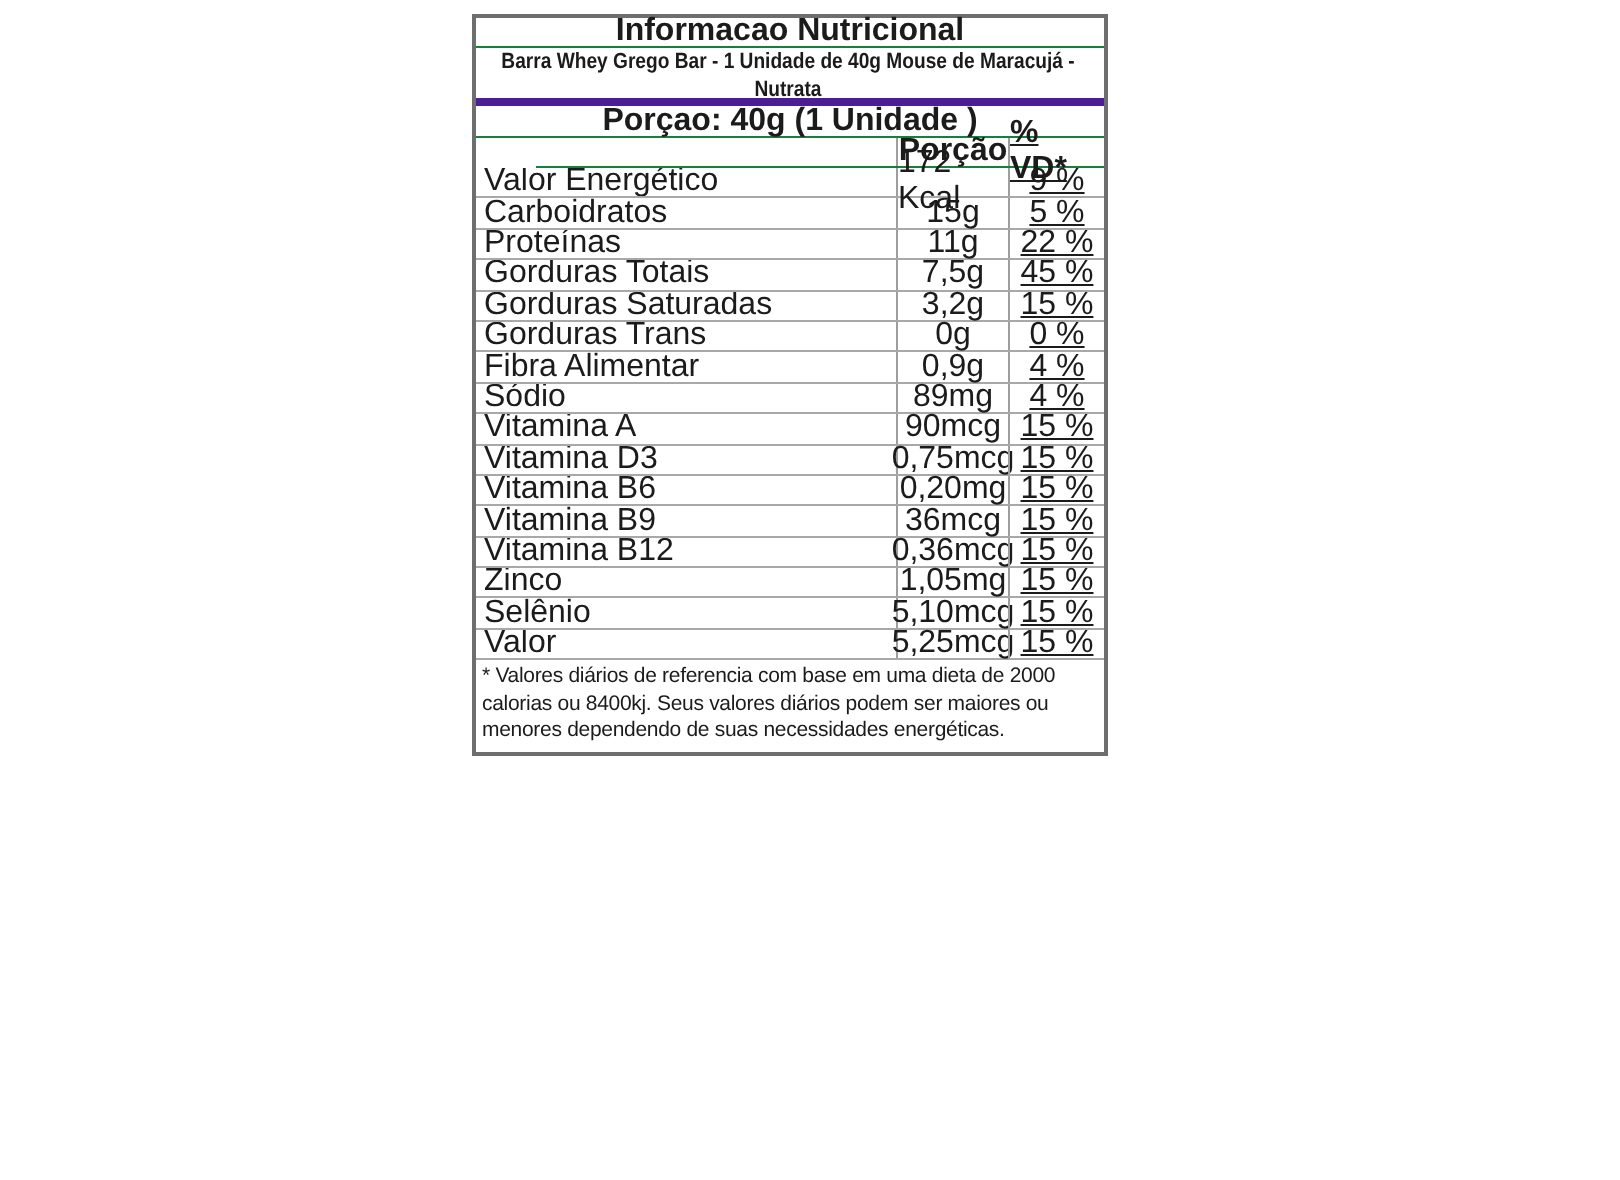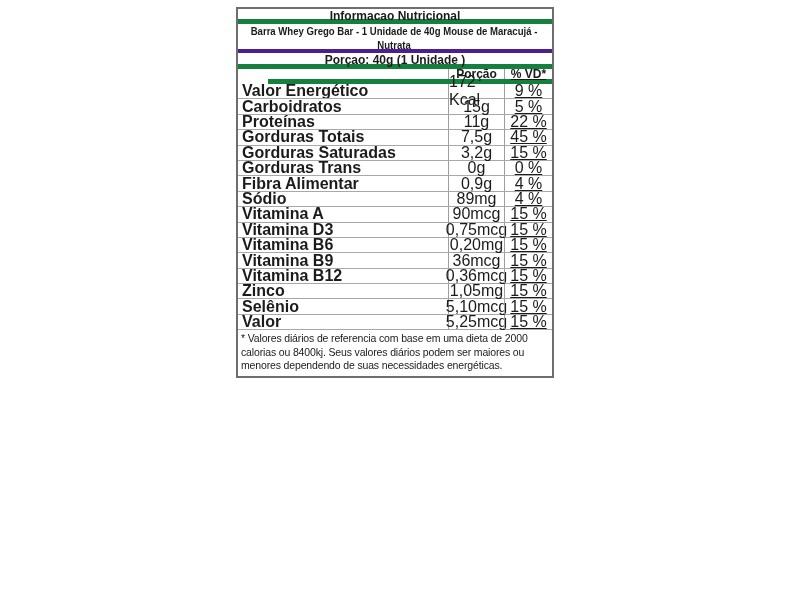--- a/index.html
+++ b/index.html
@@ -7,40 +7,40 @@
     width:810px;height:590px;background:#ffffff;
     font-family:"Liberation Sans",sans-serif;color:#1b1b1b;
     -webkit-font-smoothing:antialiased;
   }
   .page{position:relative;width:810px;height:590px;background:#ffffff;overflow:hidden;}
   .label{
     position:absolute;left:236px;top:7px;width:318px;
     box-sizing:border-box;border:2px solid #6e6e6e;background:#ffffff;
   }
   .label *{box-sizing:border-box;}
-  .row{border-bottom:5px solid #15803d;font-size:12px;}
+  .row{border-bottom:1px solid #15803d;font-size:16px;}
   .r-title{
     height:15px;line-height:14px;text-align:center;font-weight:bold;
   }
   .r-product{
     height:29px;overflow:hidden;border-bottom:4px solid #4c1d95;
   }
   .r-product .squeeze{
     width:360px;margin-left:-24px;
     transform:scaleX(0.87);transform-origin:center top;
     font-size:11px;line-height:14px;font-weight:bold;text-align:center;
   }
   .r-serving{
     height:16px;line-height:15px;text-align:center;font-weight:bold;
   }
   .r-cols{display:flex;height:15px;font-weight:bold;margin-left:30px;}
   .r-data{display:flex;height:15.4px;border-bottom:1px solid #a8a8a8;}
   .c1{
     flex:1;padding-left:4px;display:flex;align-items:center;
-    font-weight:bold;white-space:nowrap;overflow:hidden;
+    font-weight:normal;white-space:nowrap;overflow:hidden;
   }
   .c2{
     width:56px;border-left:1px solid #9e9e9e;display:flex;
     align-items:center;justify-content:center;font-weight:normal;
   }
   .c3{
     width:48px;border-left:1px solid #9e9e9e;display:flex;
     align-items:center;justify-content:center;font-weight:normal;text-decoration:underline;
   }
   .r-cols .c2,.r-cols .c3{font-weight:bold;}

